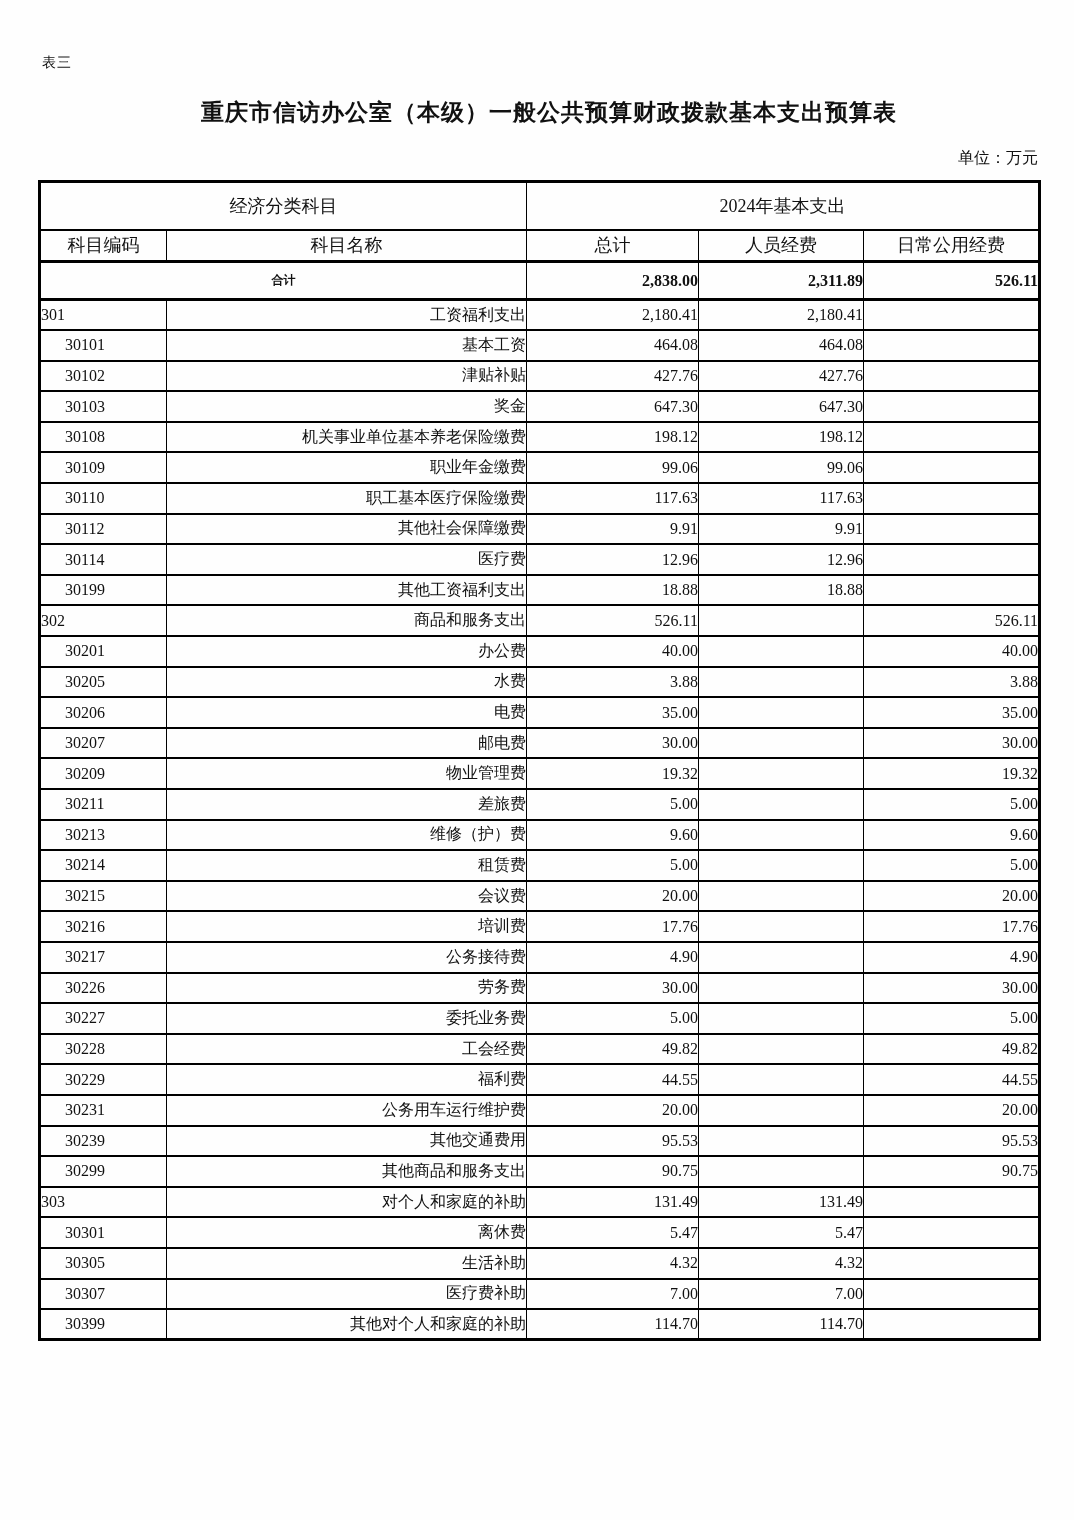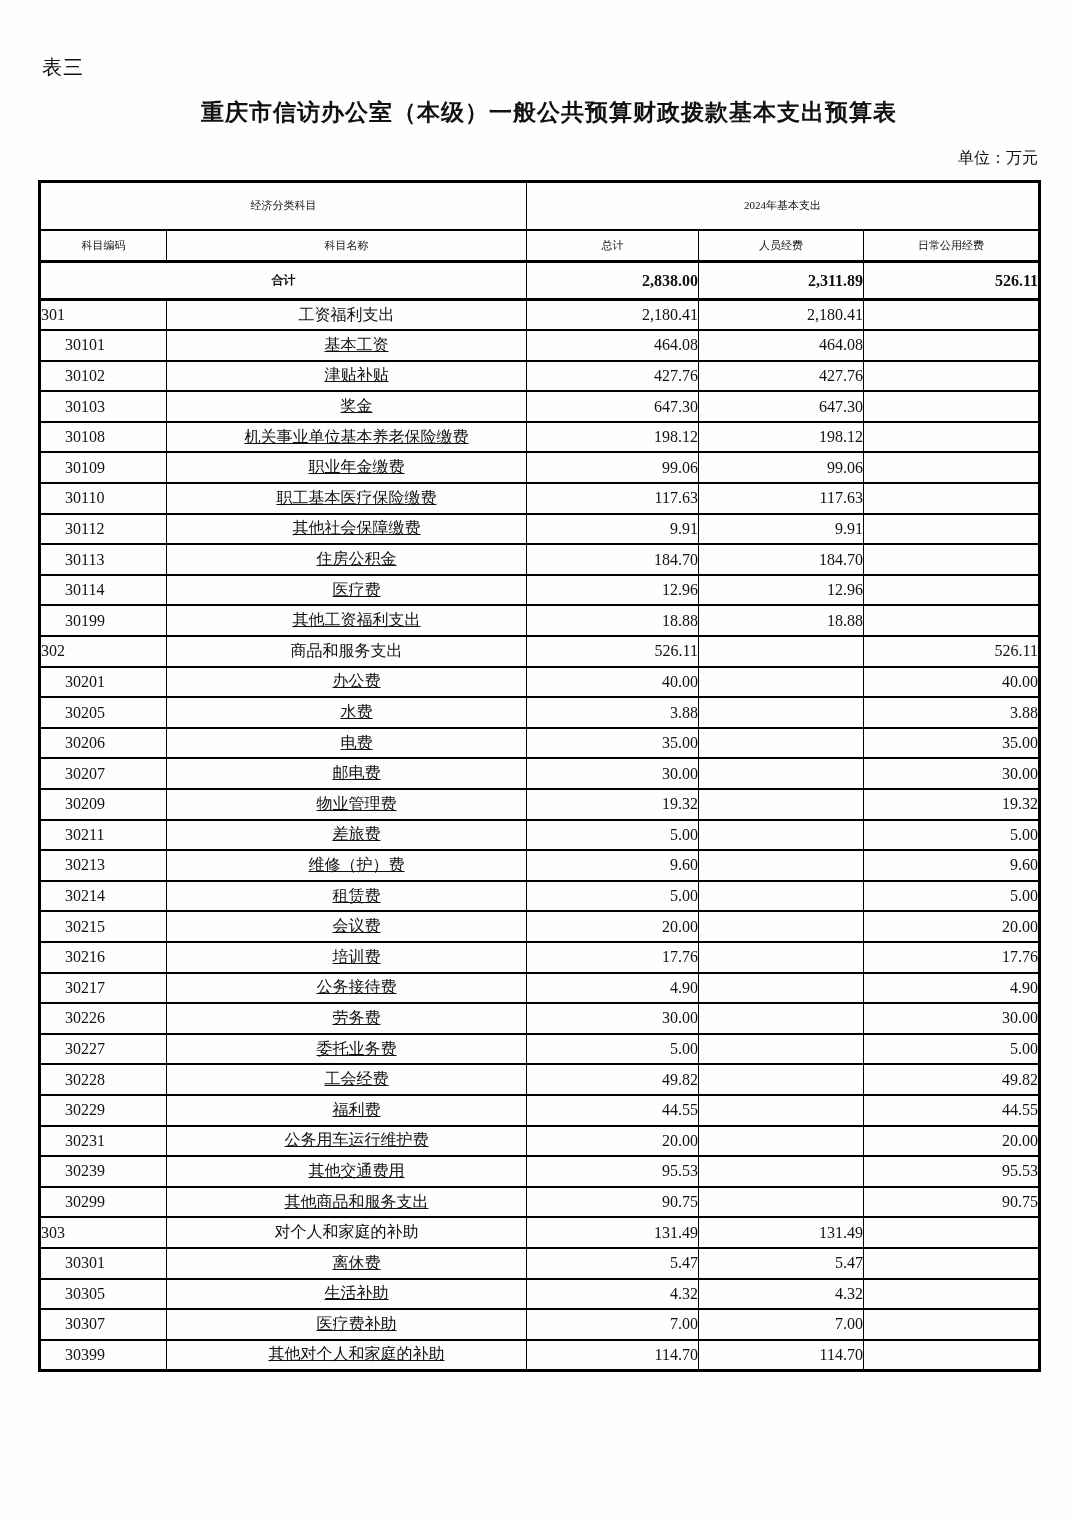--- a/index.html
+++ b/index.html
@@ -13,21 +13,21 @@
     position: relative;
     width: 1074px;
     height: 1520px;
     background: #fefefe;
     overflow: hidden;
   }
   .table-tag {
     position: absolute;
     left: 42px;
     top: 54px;
-    font-size: 20px;
+    font-size: 14px;
     letter-spacing: 1px;
   }
   .page-title {
     position: absolute;
     left: 12px;
     top: 97px;
     width: 1074px;
     text-align: center;
     font-size: 23px;
     font-weight: bold;
@@ -51,32 +51,32 @@
   }
   table.budget th, table.budget td {
     border: 2px solid #000;
     border-left-width: 1px;
     border-right-width: 1px;
     padding: 0;
     overflow: hidden;
     white-space: nowrap;
     font-weight: normal;
   }
-  table.budget th { font-size: 11px; text-align: center; }
+  table.budget th { font-size: 18px; text-align: center; }
   tr.hrow1 { height: 48px; }
   tr.hrow2 { height: 32px; }
   tr.hrow2 th { border-bottom-width: 3px; }
   tr.total-row { height: 38px; }
   tr.total-row td { font-weight: bold; border-bottom-width: 3px; }
   tr.total-row td.label { text-align: center; font-size: 12px; }
   tbody tr { height: 30.6px; }
   td.code { text-align: left; padding-left: 5px; }
-  td.name { text-align: center; padding-left: 6px; }
+  td.name { text-align: right; padding-left: 6px; }
   tr.lvl2 td.code { padding-left: 24px; }
-  tr.lvl2 td.name { padding-left: 20px; text-decoration: underline; }
+  tr.lvl2 td.name { padding-left: 20px; }
   td.num { text-align: right; padding-right: 4px; }
 </style>
 </head>
 <body>
 
 <div class="page">
   <div class="table-tag">表三</div>
   <div class="page-title">重庆市信访办公室（本级）一般公共预算财政拨款基本支出预算表</div>
   <div class="unit-note">单位：万元</div>
 
@@ -158,27 +158,20 @@
           <td class="num"></td>
         </tr>
         <tr class="lvl2">
           <td class="code">30112</td>
           <td class="name">其他社会保障缴费</td>
           <td class="num">9.91</td>
           <td class="num">9.91</td>
           <td class="num"></td>
         </tr>
         <tr class="lvl2">
-          <td class="code">30113</td>
-          <td class="name">住房公积金</td>
-          <td class="num">184.70</td>
-          <td class="num">184.70</td>
-          <td class="num"></td>
-        </tr>
-        <tr class="lvl2">
           <td class="code">30114</td>
           <td class="name">医疗费</td>
           <td class="num">12.96</td>
           <td class="num">12.96</td>
           <td class="num"></td>
         </tr>
         <tr class="lvl2">
           <td class="code">30199</td>
           <td class="name">其他工资福利支出</td>
           <td class="num">18.88</td>

